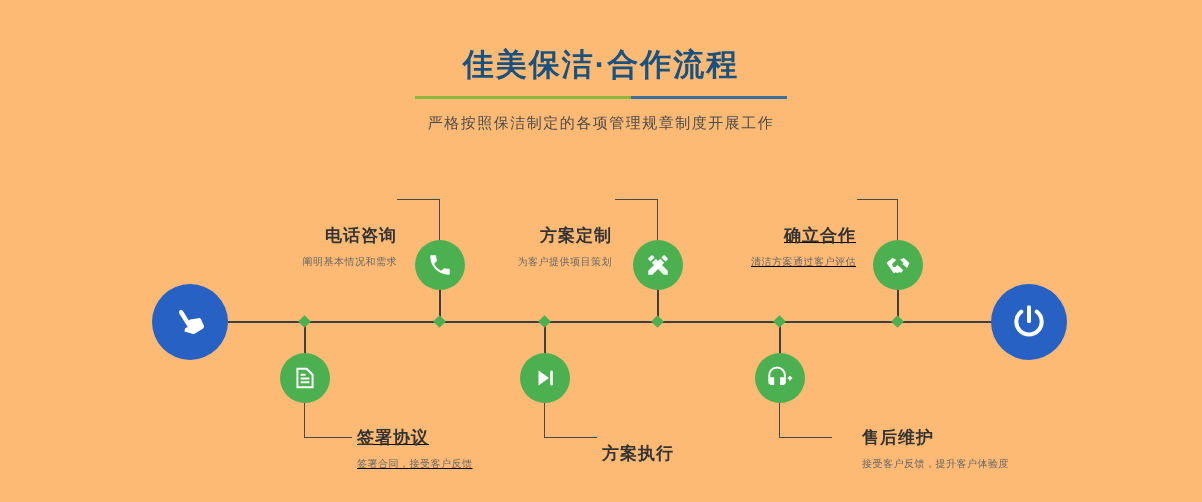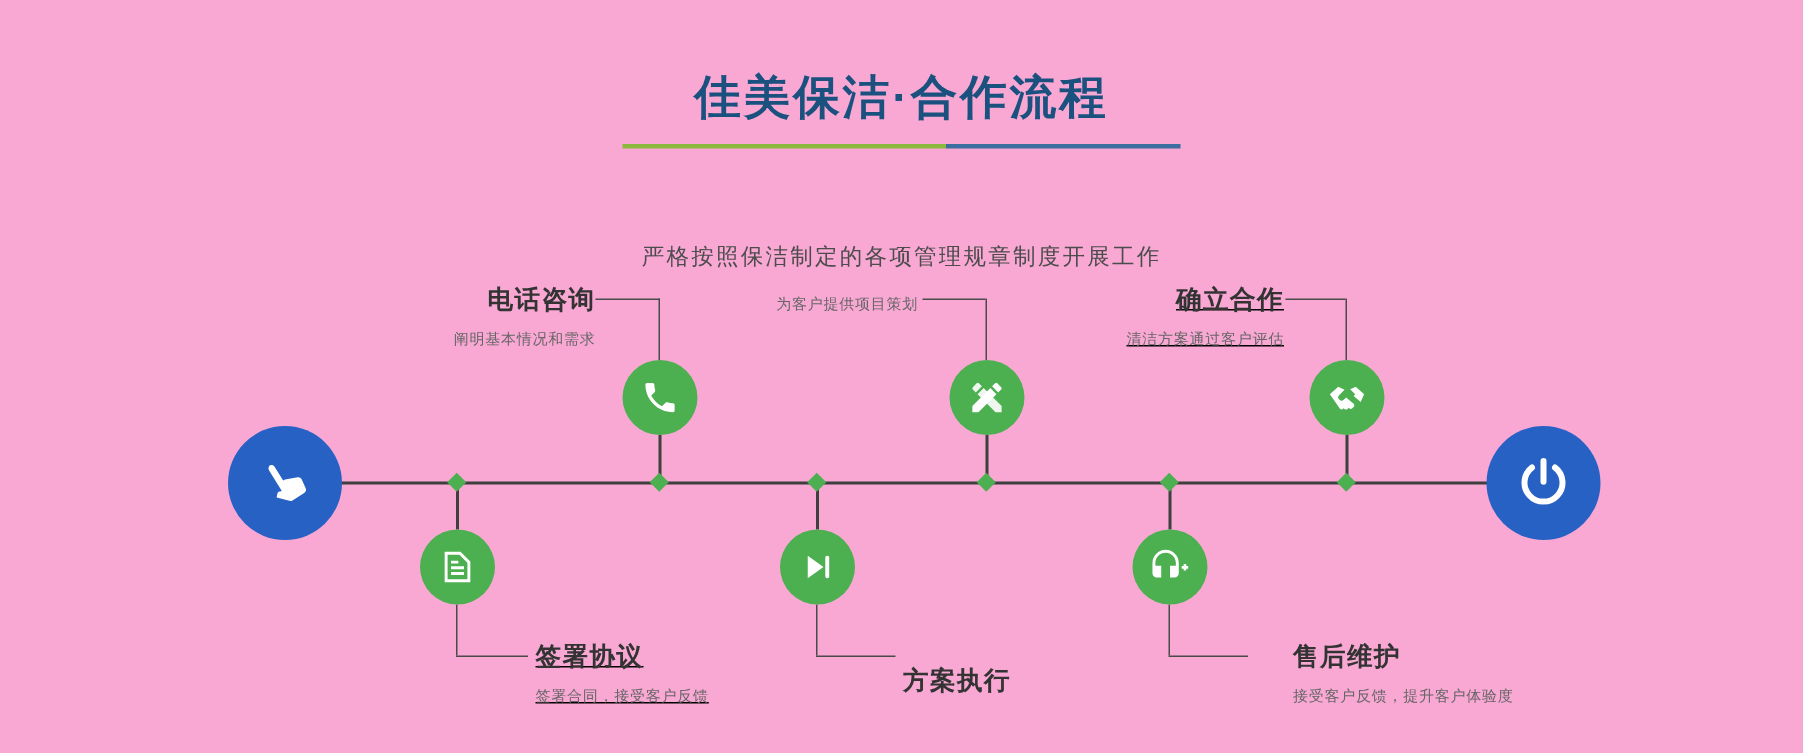--- a/index.html
+++ b/index.html
@@ -1,26 +1,26 @@
 <!DOCTYPE html>
 <html><head>
 <meta charset="utf-8">
 <style>
   * { margin:0; padding:0; box-sizing:border-box; }
   html,body { background:#ffffff; }
   body { font-family:"Liberation Sans","DejaVu Sans",sans-serif; }
-  .stage { position:relative; width:1202px; height:502px; background:#f9a8d4; overflow:hidden; margin:0 auto; }
+  .stage { position:relative; width:1202px; height:502px; background:#fdba74; overflow:hidden; margin:0 auto; }
 
   .title { position:absolute; top:44px; left:0; width:100%; text-align:center;
            font-size:31px; font-weight:700; color:#1a517e; letter-spacing:2px; }
   .divider { position:absolute; top:96px; left:50%; transform:translateX(-50%);
              width:372px; height:3px;
              background:linear-gradient(90deg,#8ab93c 0%,#8ab93c 58%,#3a6f9f 58%,#3a6f9f 100%); }
   .subtitle { position:absolute; top:114px; left:0; width:100%; text-align:center;
-              font-size:15px; color:#4c4c4c; letter-spacing:1.5px;margin-top:48px; }
+              font-size:15px; color:#4c4c4c; letter-spacing:1.5px; }
 
   .main-line { position:absolute; left:190px; top:321px; width:840px; height:2px;
                background:#3f3f3f; z-index:1; }
 
   .endpoint { position:absolute; width:76px; height:76px; border-radius:50%;
               background:#2761c3; display:flex; align-items:center; justify-content:center; z-index:3; }
   .endpoint.start { left:152px; top:284px; }
   .endpoint.end   { left:991px; top:284px; }
   .hand-rot { display:flex; transform:rotate(-32deg); }
 
@@ -28,21 +28,21 @@
           background:#4caf50; display:flex; align-items:center; justify-content:center; z-index:3; }
 
   .vcon { position:absolute; width:2px; background:#3f3f3f; z-index:1; }
   .diamond { position:absolute; width:9px; height:9px; background:#4caf50;
              transform:rotate(45deg); z-index:2; }
   .lc { position:absolute; background:#4a4a4a; z-index:1; }
 
   .step-text { position:absolute; z-index:4; }
   .step-text .label { font-size:17px; font-weight:700; color:#333333; letter-spacing:1px; }
   .step-text .desc  { margin-top:8px; font-size:10px; color:#666666; letter-spacing:0.5px; }
-  .align-right { text-align:right; }
+  .align-right { text-align:right;margin-top:36px; }
   .align-left  { text-align:left; }
   .icon-wrap { display:flex; align-items:center; justify-content:center; }
 </style>
 </head>
 <body>
 
 <div class="stage">
 
   <h1 class="title">佳美保洁·合作流程</h1>
   <div class="divider"></div>
@@ -150,20 +150,21 @@
         <path d="M19.2 12.2h4M21.2 10.2v4" stroke="#ffffff" stroke-width="1.6" fill="none"></path>
       </svg>
     </span>
   </div>
 
   <div class="step-text align-right" style="top:188px;right:805px;width:240px;">
     <div class="label">电话咨询</div>
     <div class="desc">阐明基本情况和需求</div>
   </div>
   <div class="step-text align-right" style="top:188px;right:590px;width:240px;">
+    <div class="label">方案定制</div>
     <div class="desc">为客户提供项目策划</div>
   </div>
   <div class="step-text align-right" style="top:188px;right:346px;width:240px;text-decoration:underline;">
     <div class="label">确立合作</div>
     <div class="desc">清洁方案通过客户评估</div>
   </div>
 
   <div class="step-text align-left" style="top:426px;left:357px;width:260px;text-decoration:underline;">
     <div class="label">签署协议</div>
     <div class="desc">签署合同，接受客户反馈</div>

